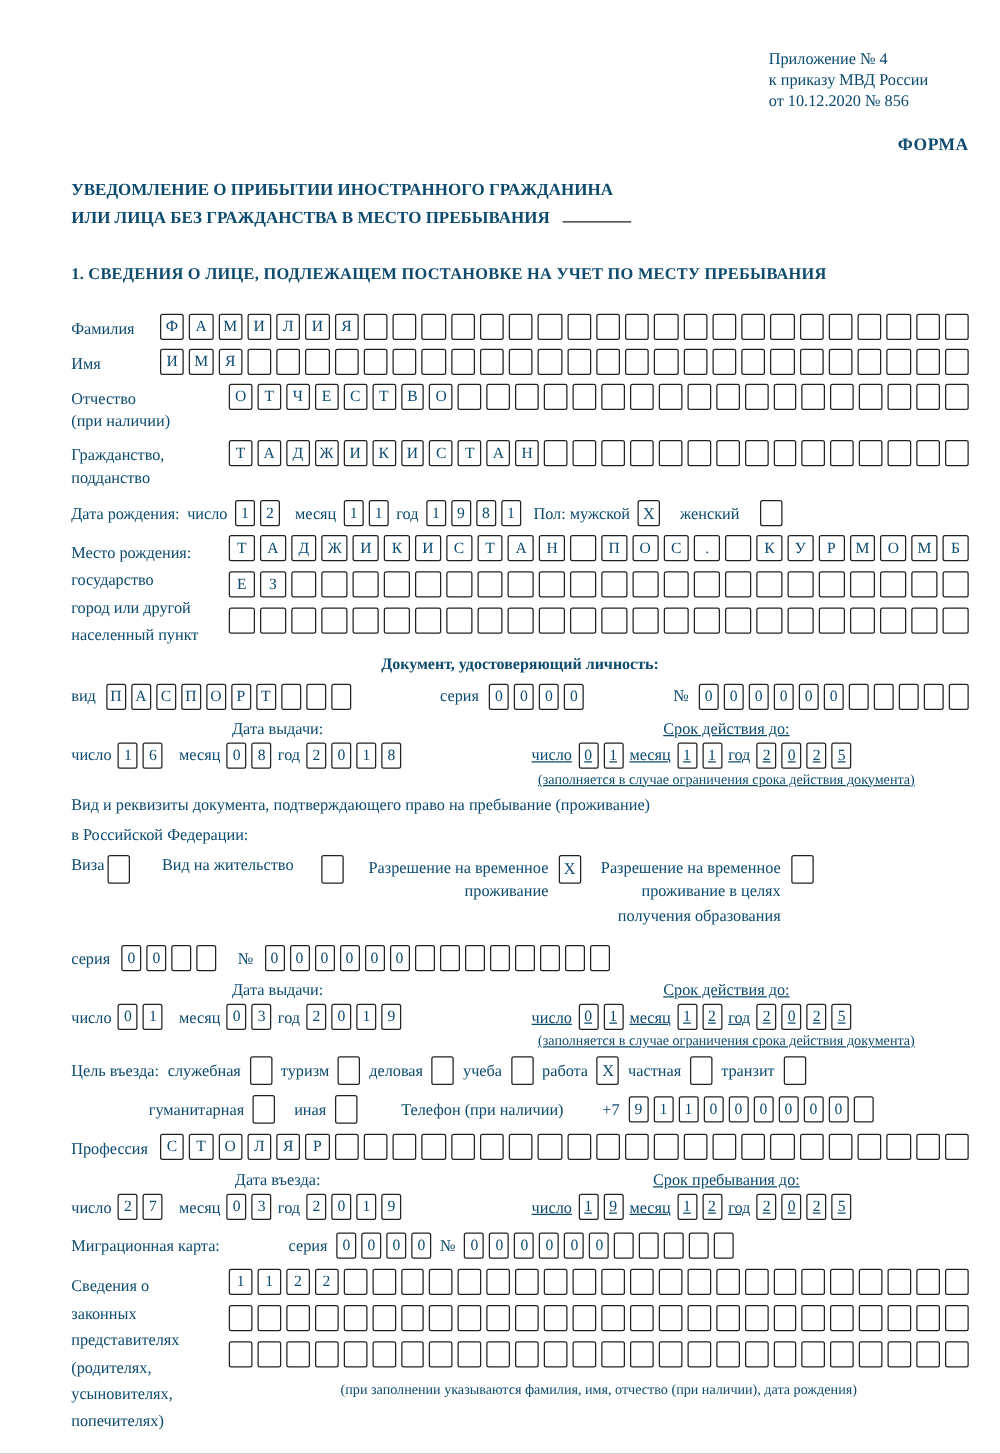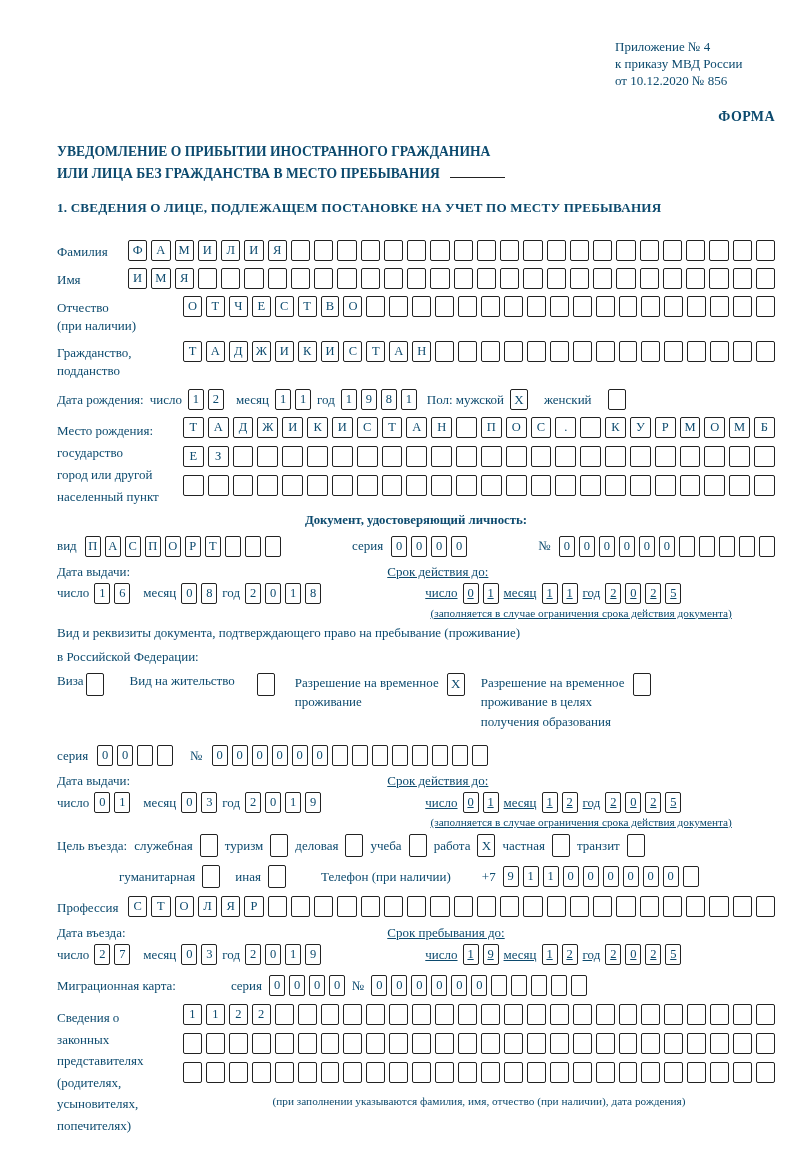--- a/index.html
+++ b/index.html
@@ -7,21 +7,21 @@
   .page {
     width:800px; height:1163px; margin:0 auto; background:#ffffff;
     font-family:"Liberation Serif", serif; color:#0c4a6e;
     padding:38px 25px 20px 57px; overflow:hidden;
   }
   .hdr { margin-left:558px; font-size:13px; line-height:1.32; white-space:nowrap; }
   .hdr-small { font-size:12px; line-height:1.3; margin-top:3px; white-space:nowrap; }
   .forma { text-align:right; font-weight:bold; font-size:14px; margin-top:20px; letter-spacing:.4px; }
   .title { text-align:left; font-weight:bold; font-size:13.6px; line-height:1.6; margin-top:16px; }
   .title-underline { display:inline-block; width:55px; border-bottom:1.7px solid #222; margin-left:10px; }
-  .section-heading { font-weight:bold; font-size:13.1px; margin-top:15px; letter-spacing:.2px; white-space:nowrap; }
+  .section-heading { font-weight:bold; font-size:13.1px; margin-top:26px; letter-spacing:.2px; white-space:nowrap; }
   .fields { margin-top:24px; }
 
   .frow { display:flex; align-items:flex-start; margin-bottom:7px; }
   .flabel { font-size:13px; line-height:1.35; padding-top:3px; flex:0 0 auto; }
   .w71 { width:71px; } .w126 { width:126px; }
 
   .boxes { display:flex; gap:4px; flex:1 1 auto; min-width:0; }
   .box {
     flex:1 1 0; height:21px; border:1.6px solid #222; border-radius:2px;
     display:flex; align-items:center; justify-content:center;
@@ -40,27 +40,27 @@
   .cb.small { height:21px; }
 
   .inline-row { display:flex; align-items:center; font-size:13px; margin-bottom:7px; }
   .lbl { font-size:13px; white-space:nowrap; }
 
   .doc-heading { text-align:center; font-weight:bold; font-size:12.8px; margin:4px 0 8px 0; }
 
   .dates { display:flex; margin-bottom:4px; }
   .dcol-l { width:46%; }
   .dcol-r { width:54%;text-decoration:underline; }
-  .dcaption { text-align:left; font-size:13px; margin-bottom:3px; }
+  .dcaption { text-align:center; font-size:13px; margin-bottom:3px; }
   .dline { display:flex; align-items:center; gap:5px; font-size:13px; }
   .note { font-size:11.3px; text-align:center; margin-top:3px; white-space:nowrap; }
 
   .visa-row { display:flex; align-items:flex-start; margin:8px 0 14px 0; font-size:13px; }
   .visa-item { display:flex; align-items:flex-start; gap:8px; }
-  .center-label { text-align:left; line-height:1.5; }
+  .center-label { text-align:right; line-height:1.5; }
 
   .spread { justify-content:space-between; }
   .g { display:flex; align-items:center; gap:8px; }
 
   .purpose-line { display:flex; align-items:center; gap:7px; font-size:13px; margin-bottom:8px; flex-wrap:nowrap; }
 
   .rep-note { font-size:11.3px; text-align:center; margin-top:12px; white-space:nowrap; }
 </style>
 </head>
 <body>

